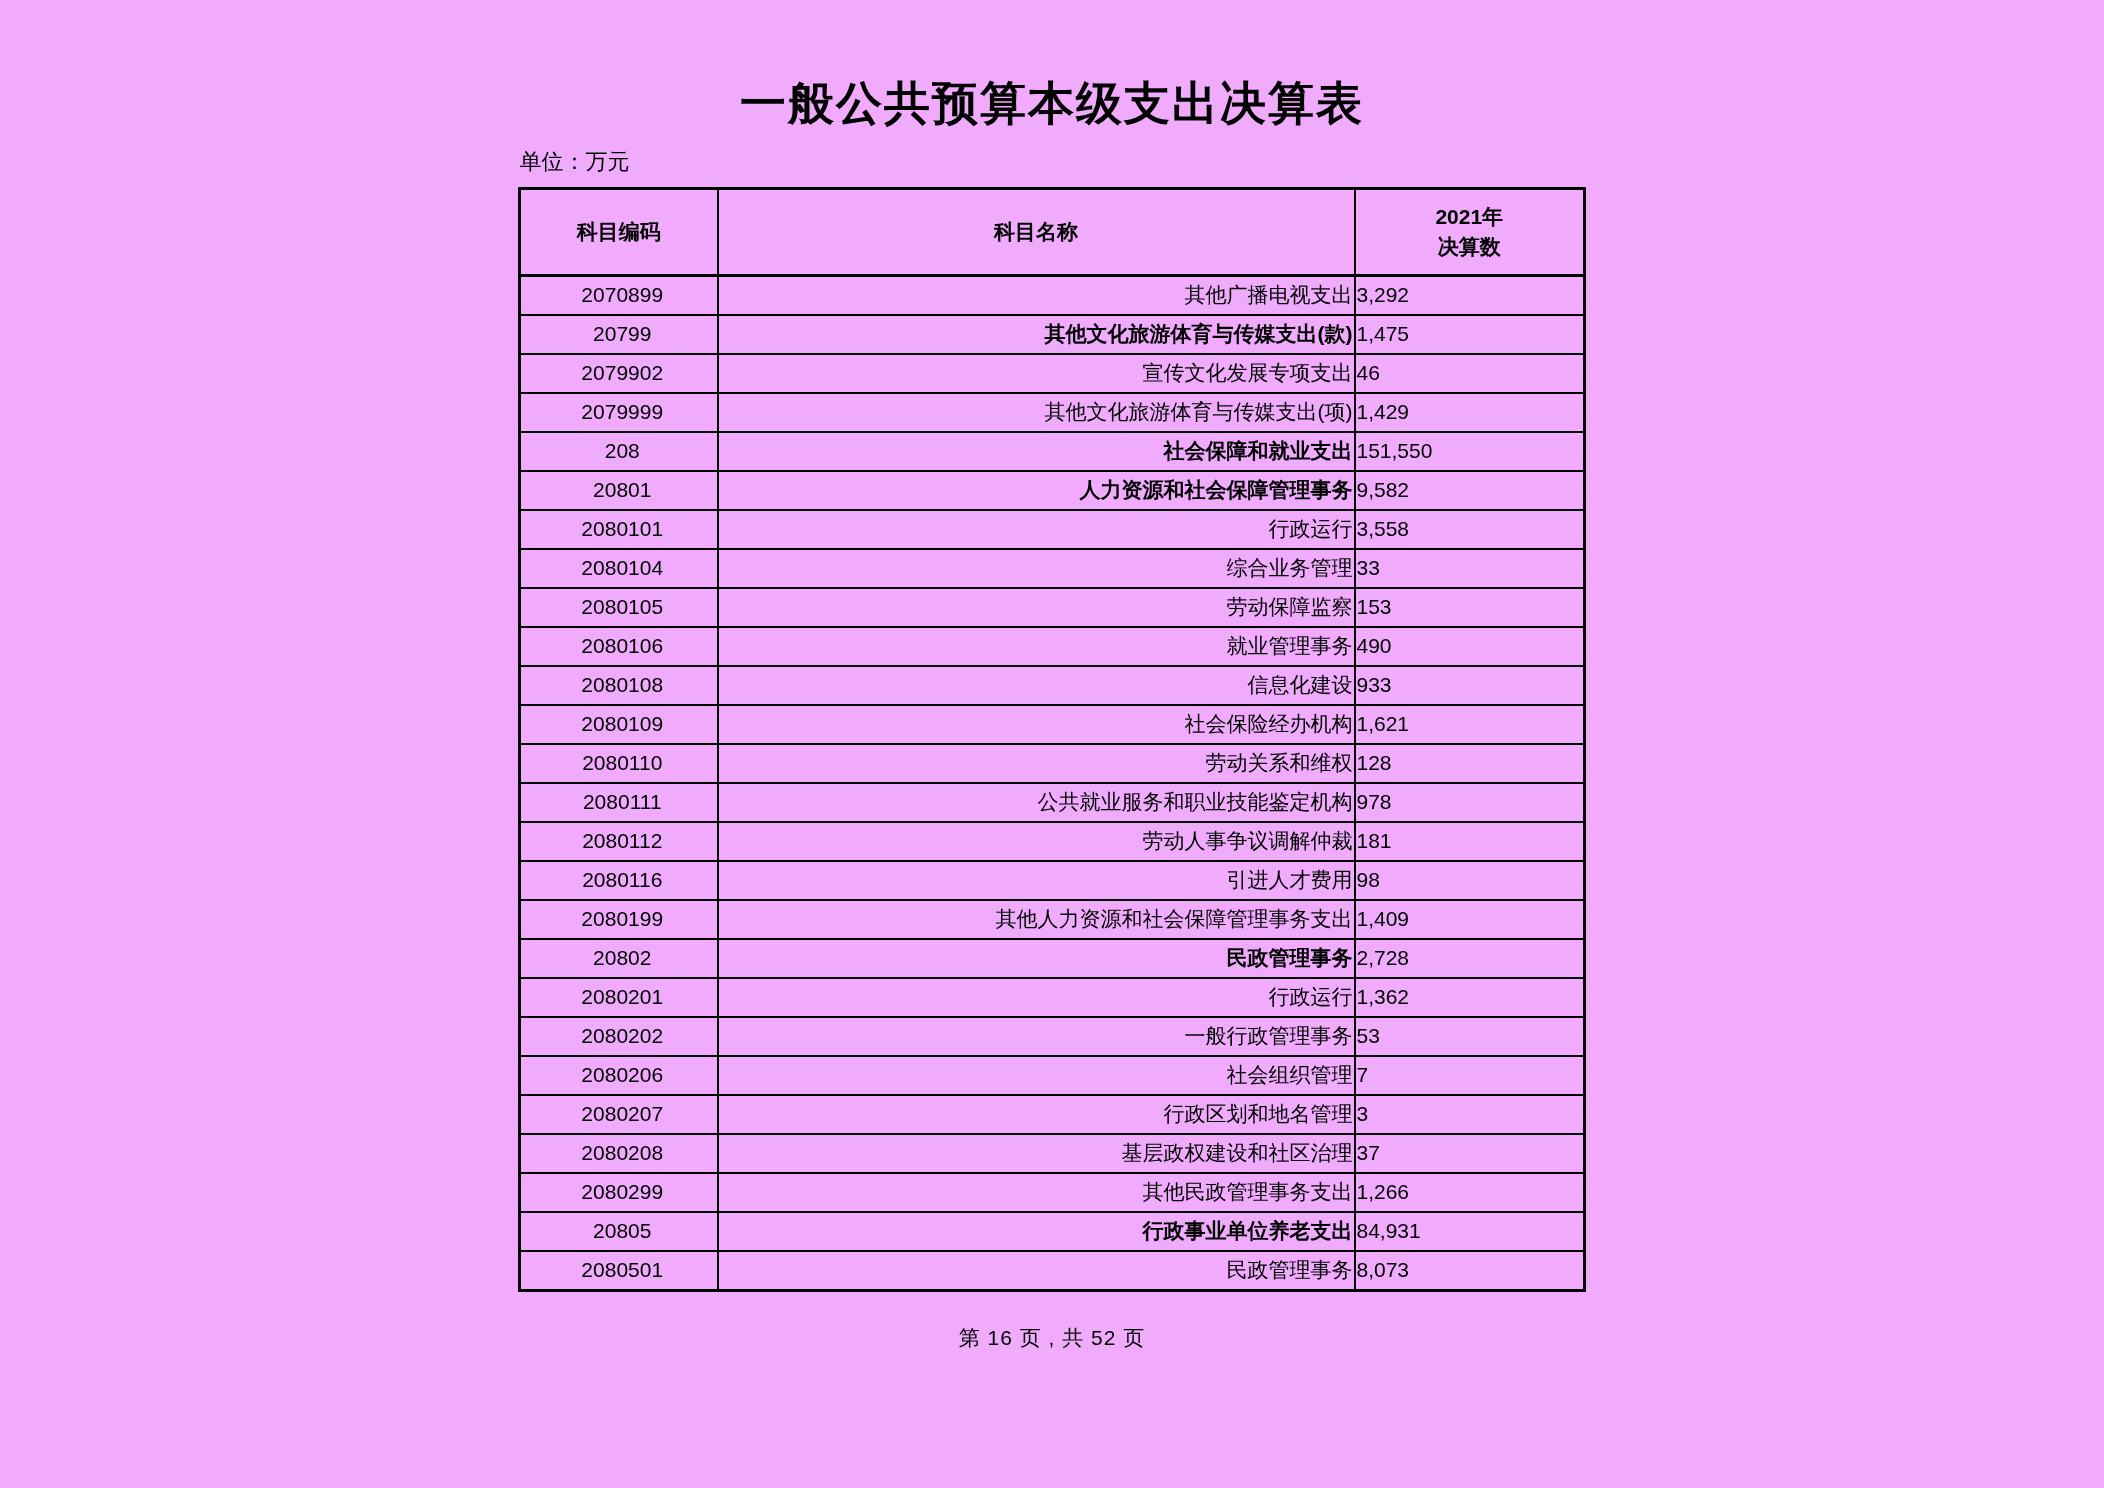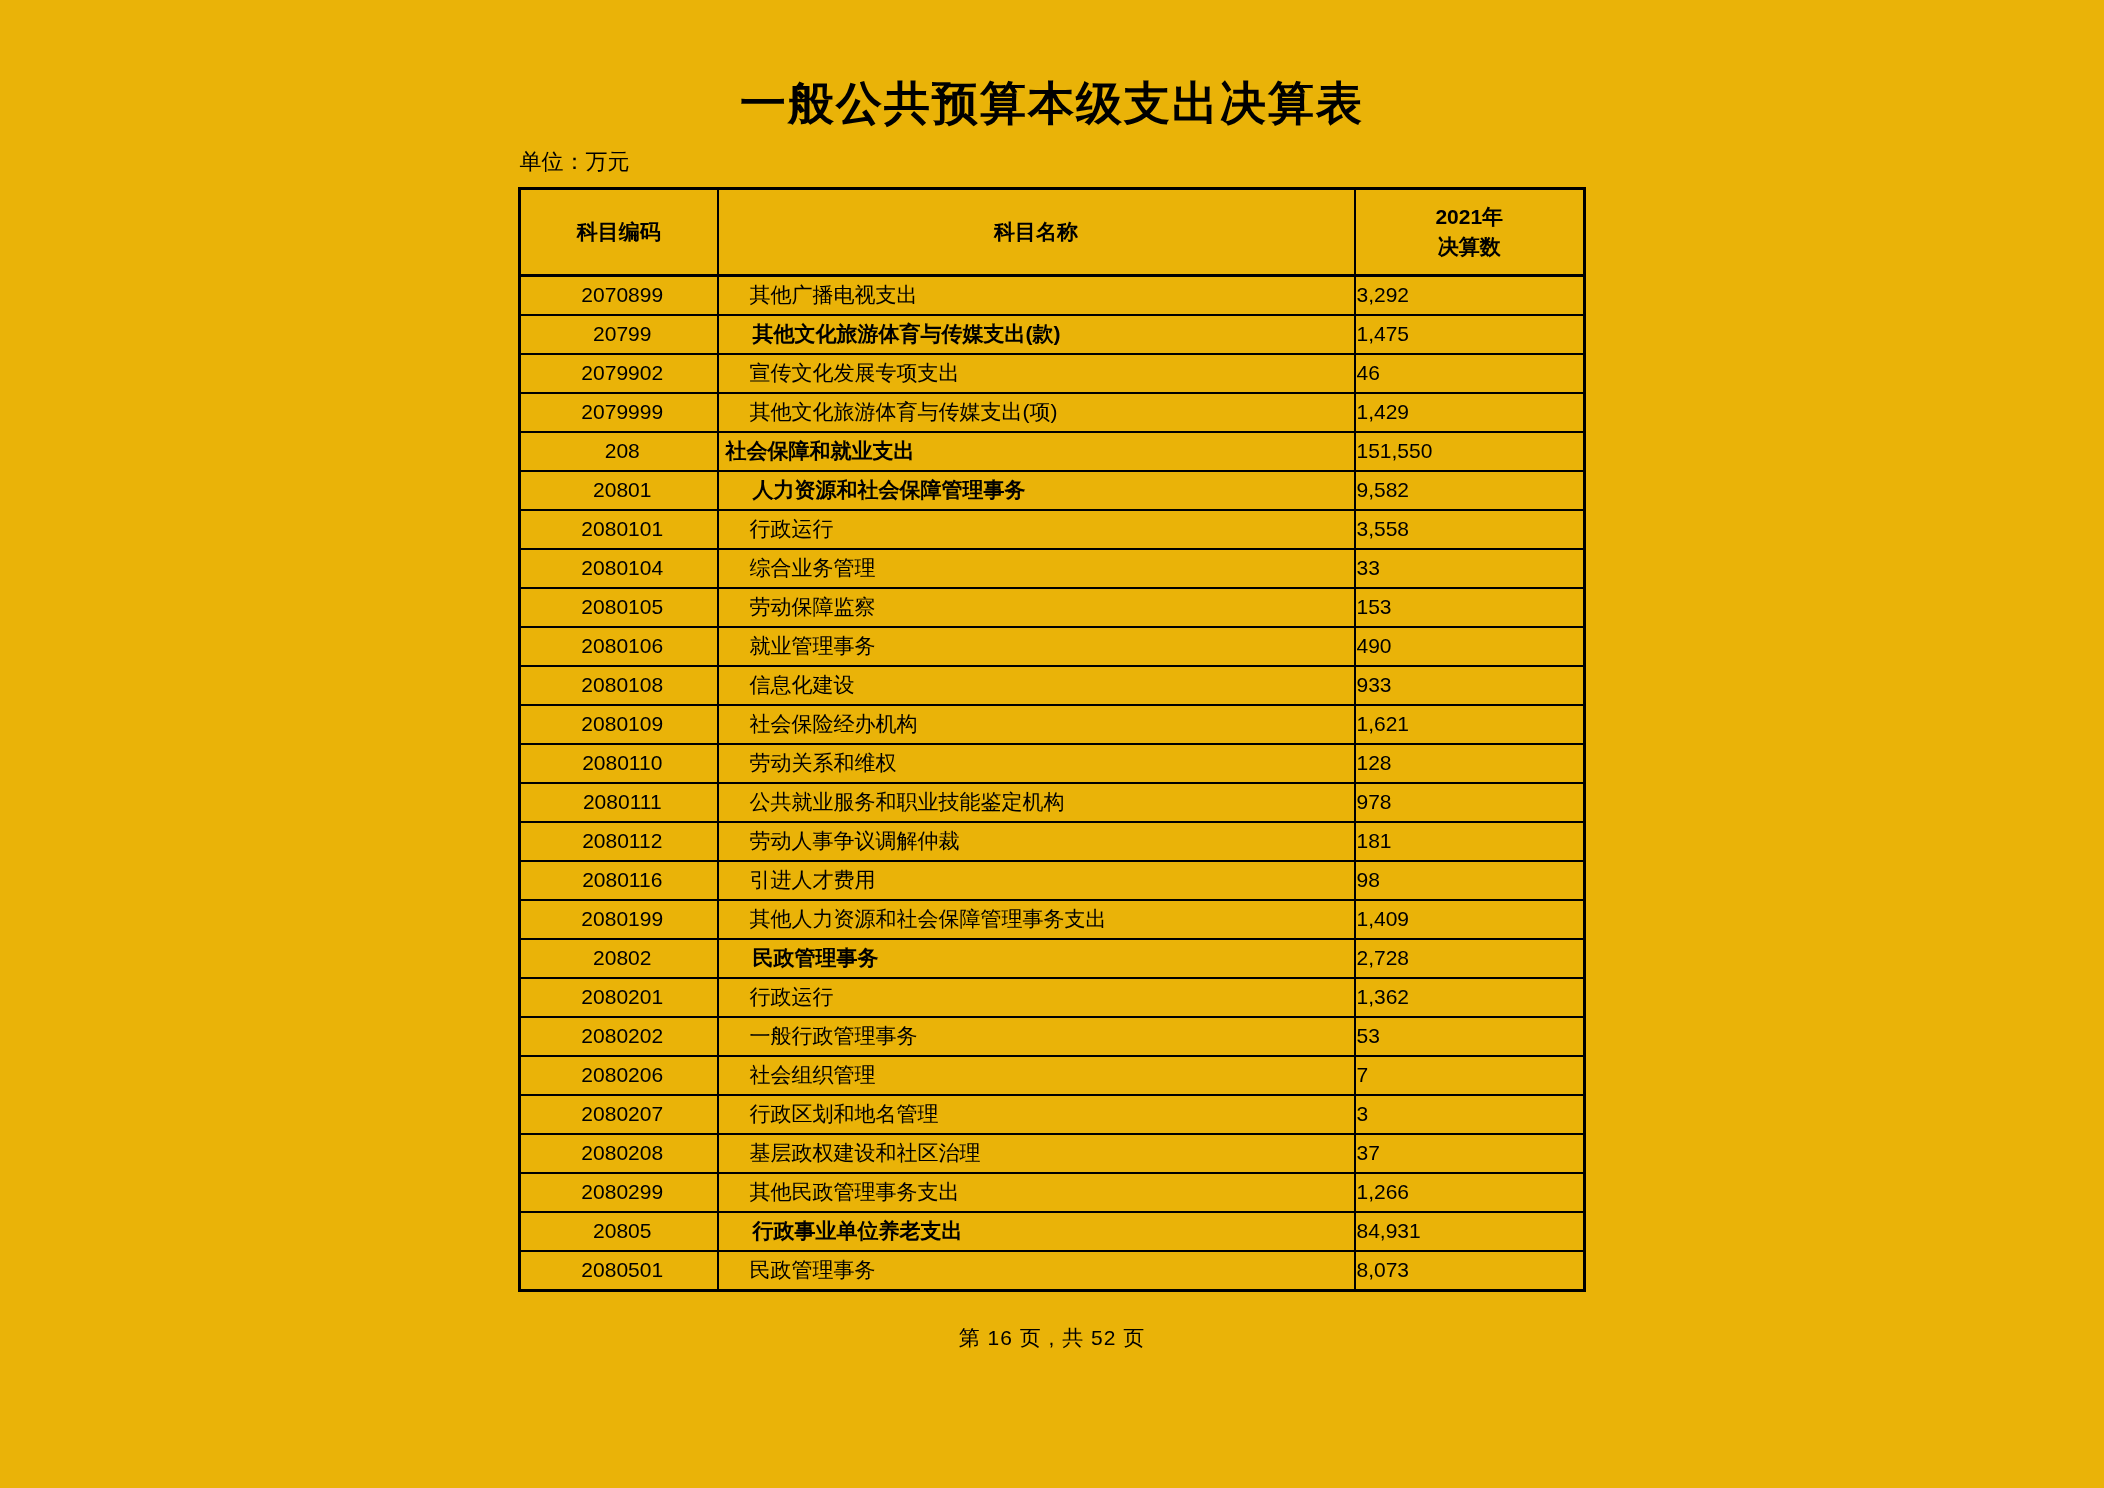--- a/index.html
+++ b/index.html
@@ -4,21 +4,21 @@
 <style>
   html, body {
     margin: 0;
     padding: 0;
     background: #ffffff;
   }
   .page {
     position: relative;
     width: 2104px;
     height: 1488px;
-    background: #eab308;
+    background: #f0abfc;
     color: #000000;
     font-family: "Liberation Sans", "DejaVu Sans", sans-serif;
     overflow: hidden;
   }
   .title {
     margin: 0 auto;
     padding-top: 78px;
     width: 1065px;
     text-align: center;
     font-size: 46px;
@@ -58,21 +58,21 @@
   table.budget thead th.value-head {
     white-space: pre-line;
     line-height: 1.4;
   }
   table.budget tbody td {
     height: 37px;
     padding-top: 0;
     padding-bottom: 0;
   }
   td.code-cell  { text-align: center; padding-left: 8px; }
-  td.name-cell  { text-align: left; }
+  td.name-cell  { text-align: right; }
   td.value-cell { }
   tr.lvl0 td.name-cell { padding-left: 7px; }
   tr.lvl1 td.name-cell { padding-left: 34px; }
   tr.lvl2 td.name-cell { padding-left: 31px; }
   tr.bold td.name-cell { font-weight: bold; }
   .footer {
     width: 1065px;
     margin: 32px auto 0 auto;
     text-align: center;
     font-size: 21px;

